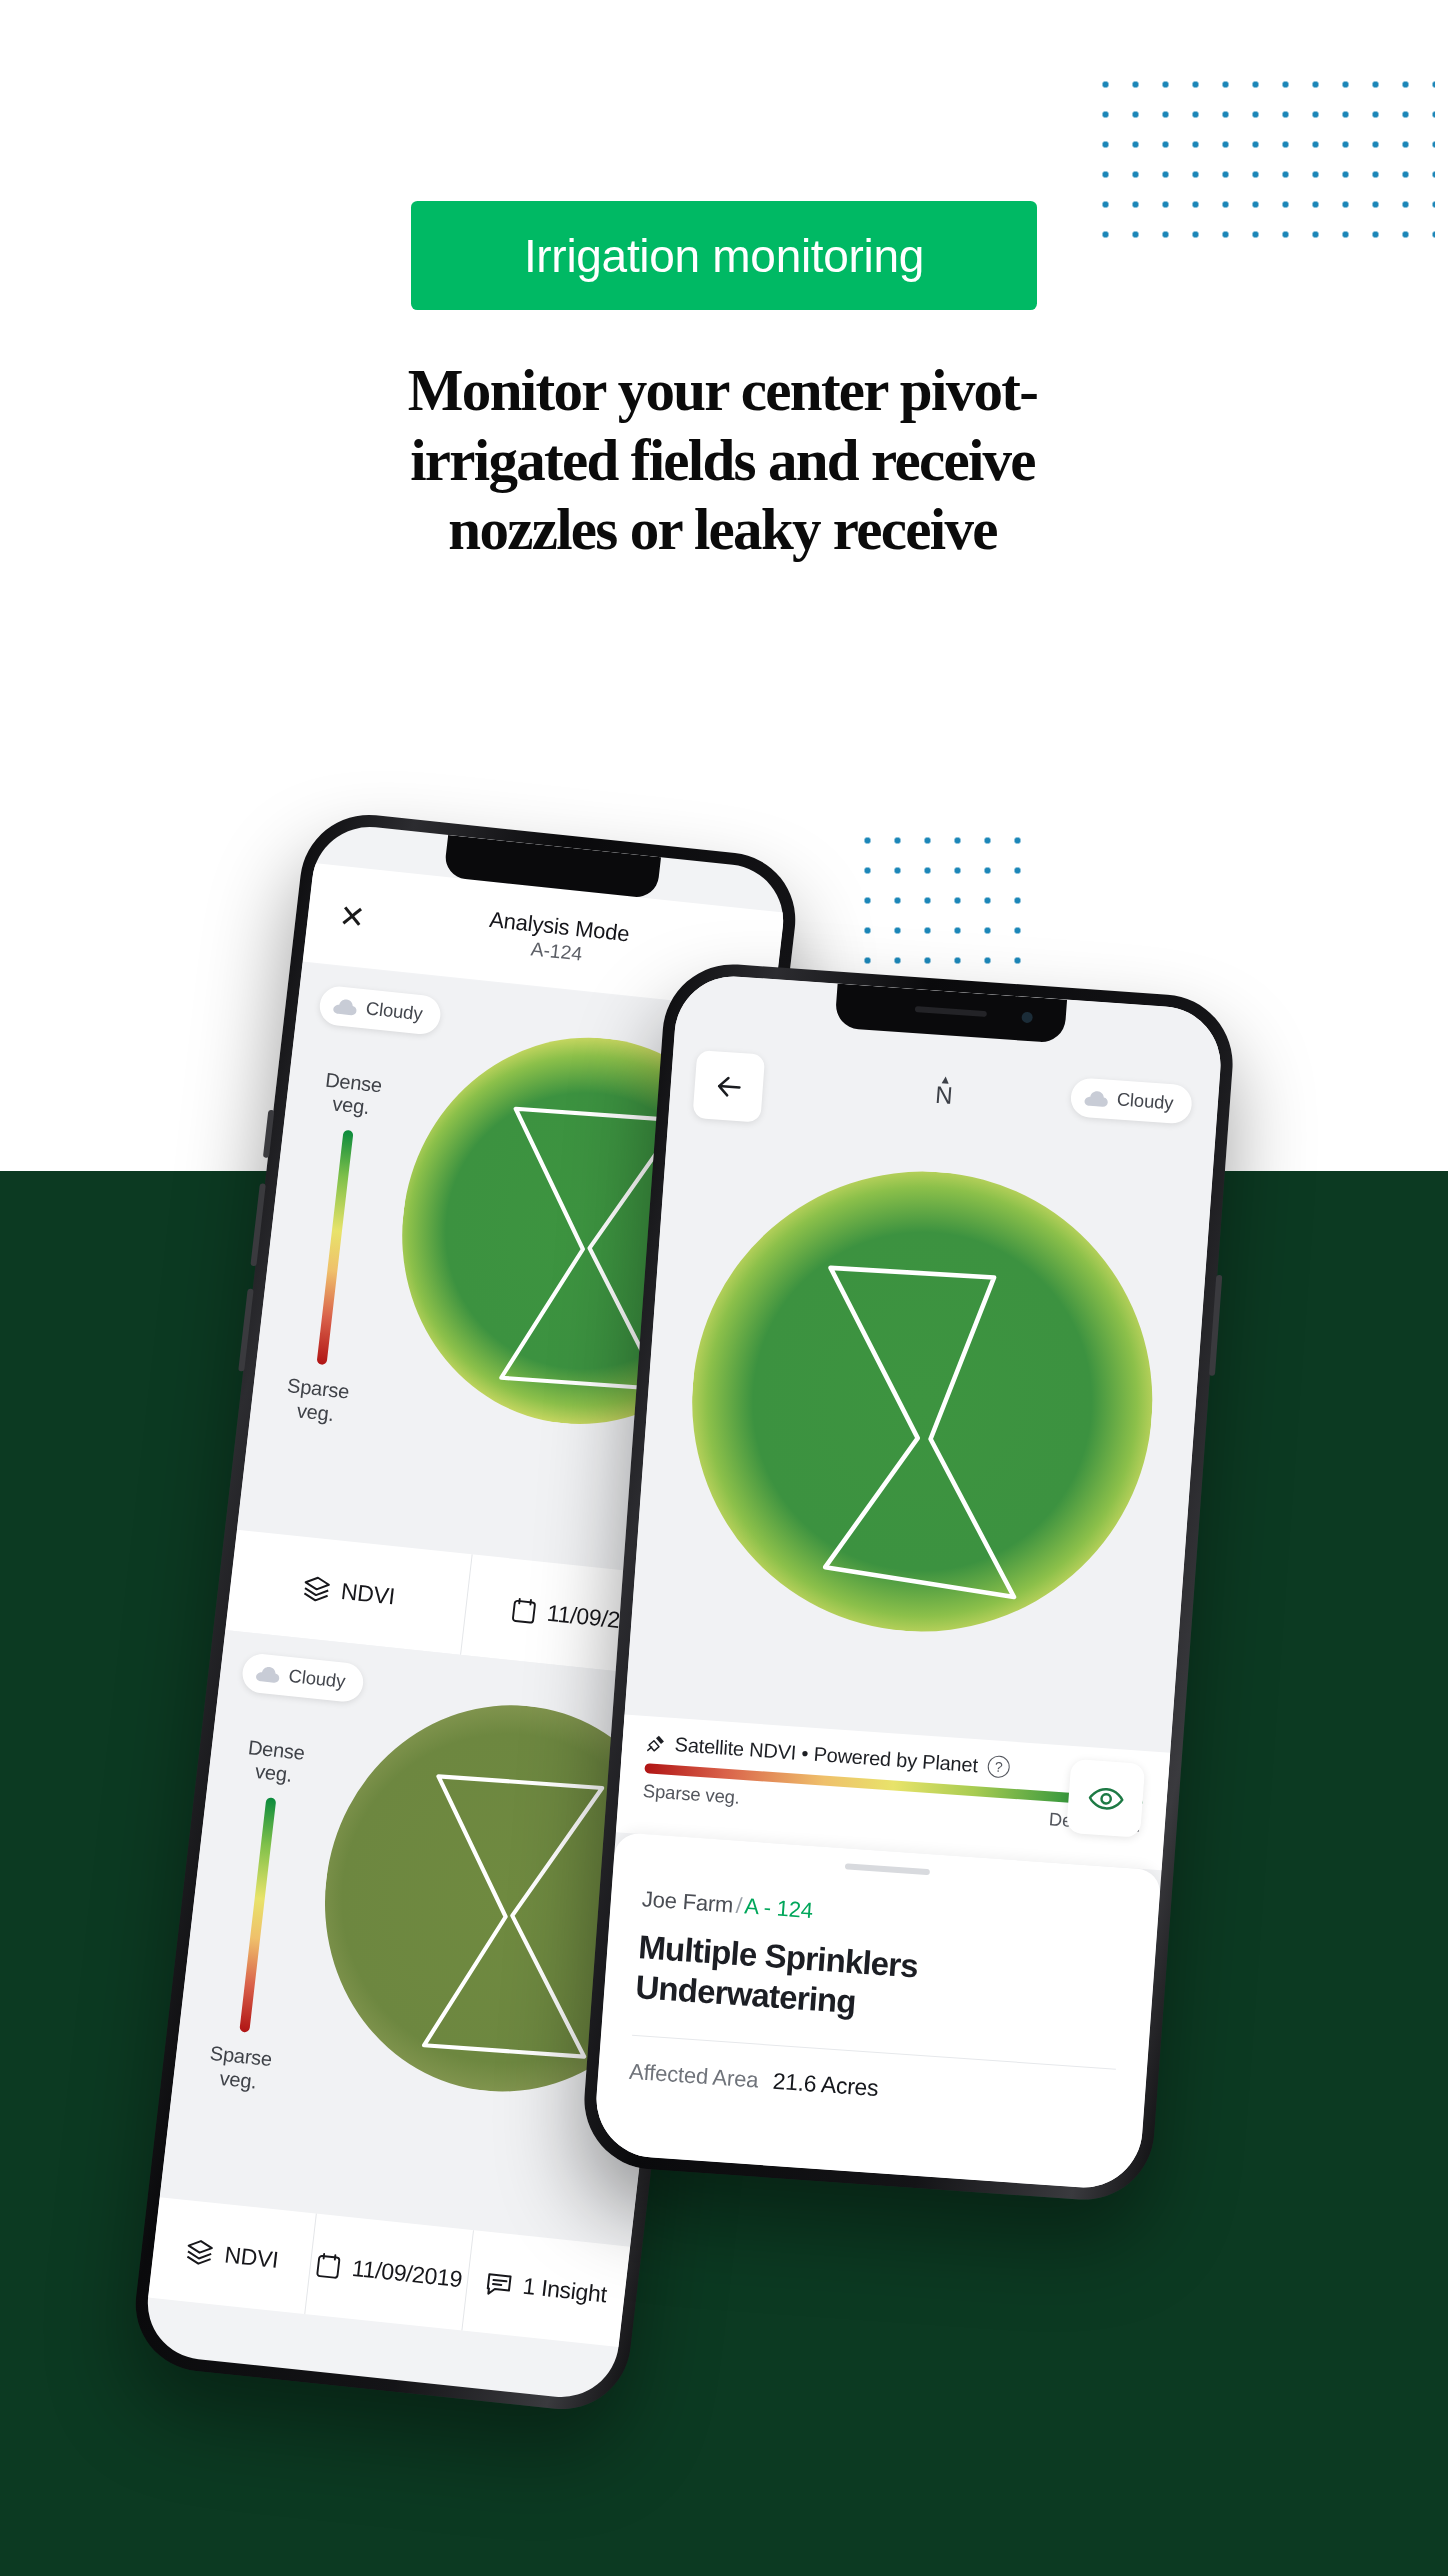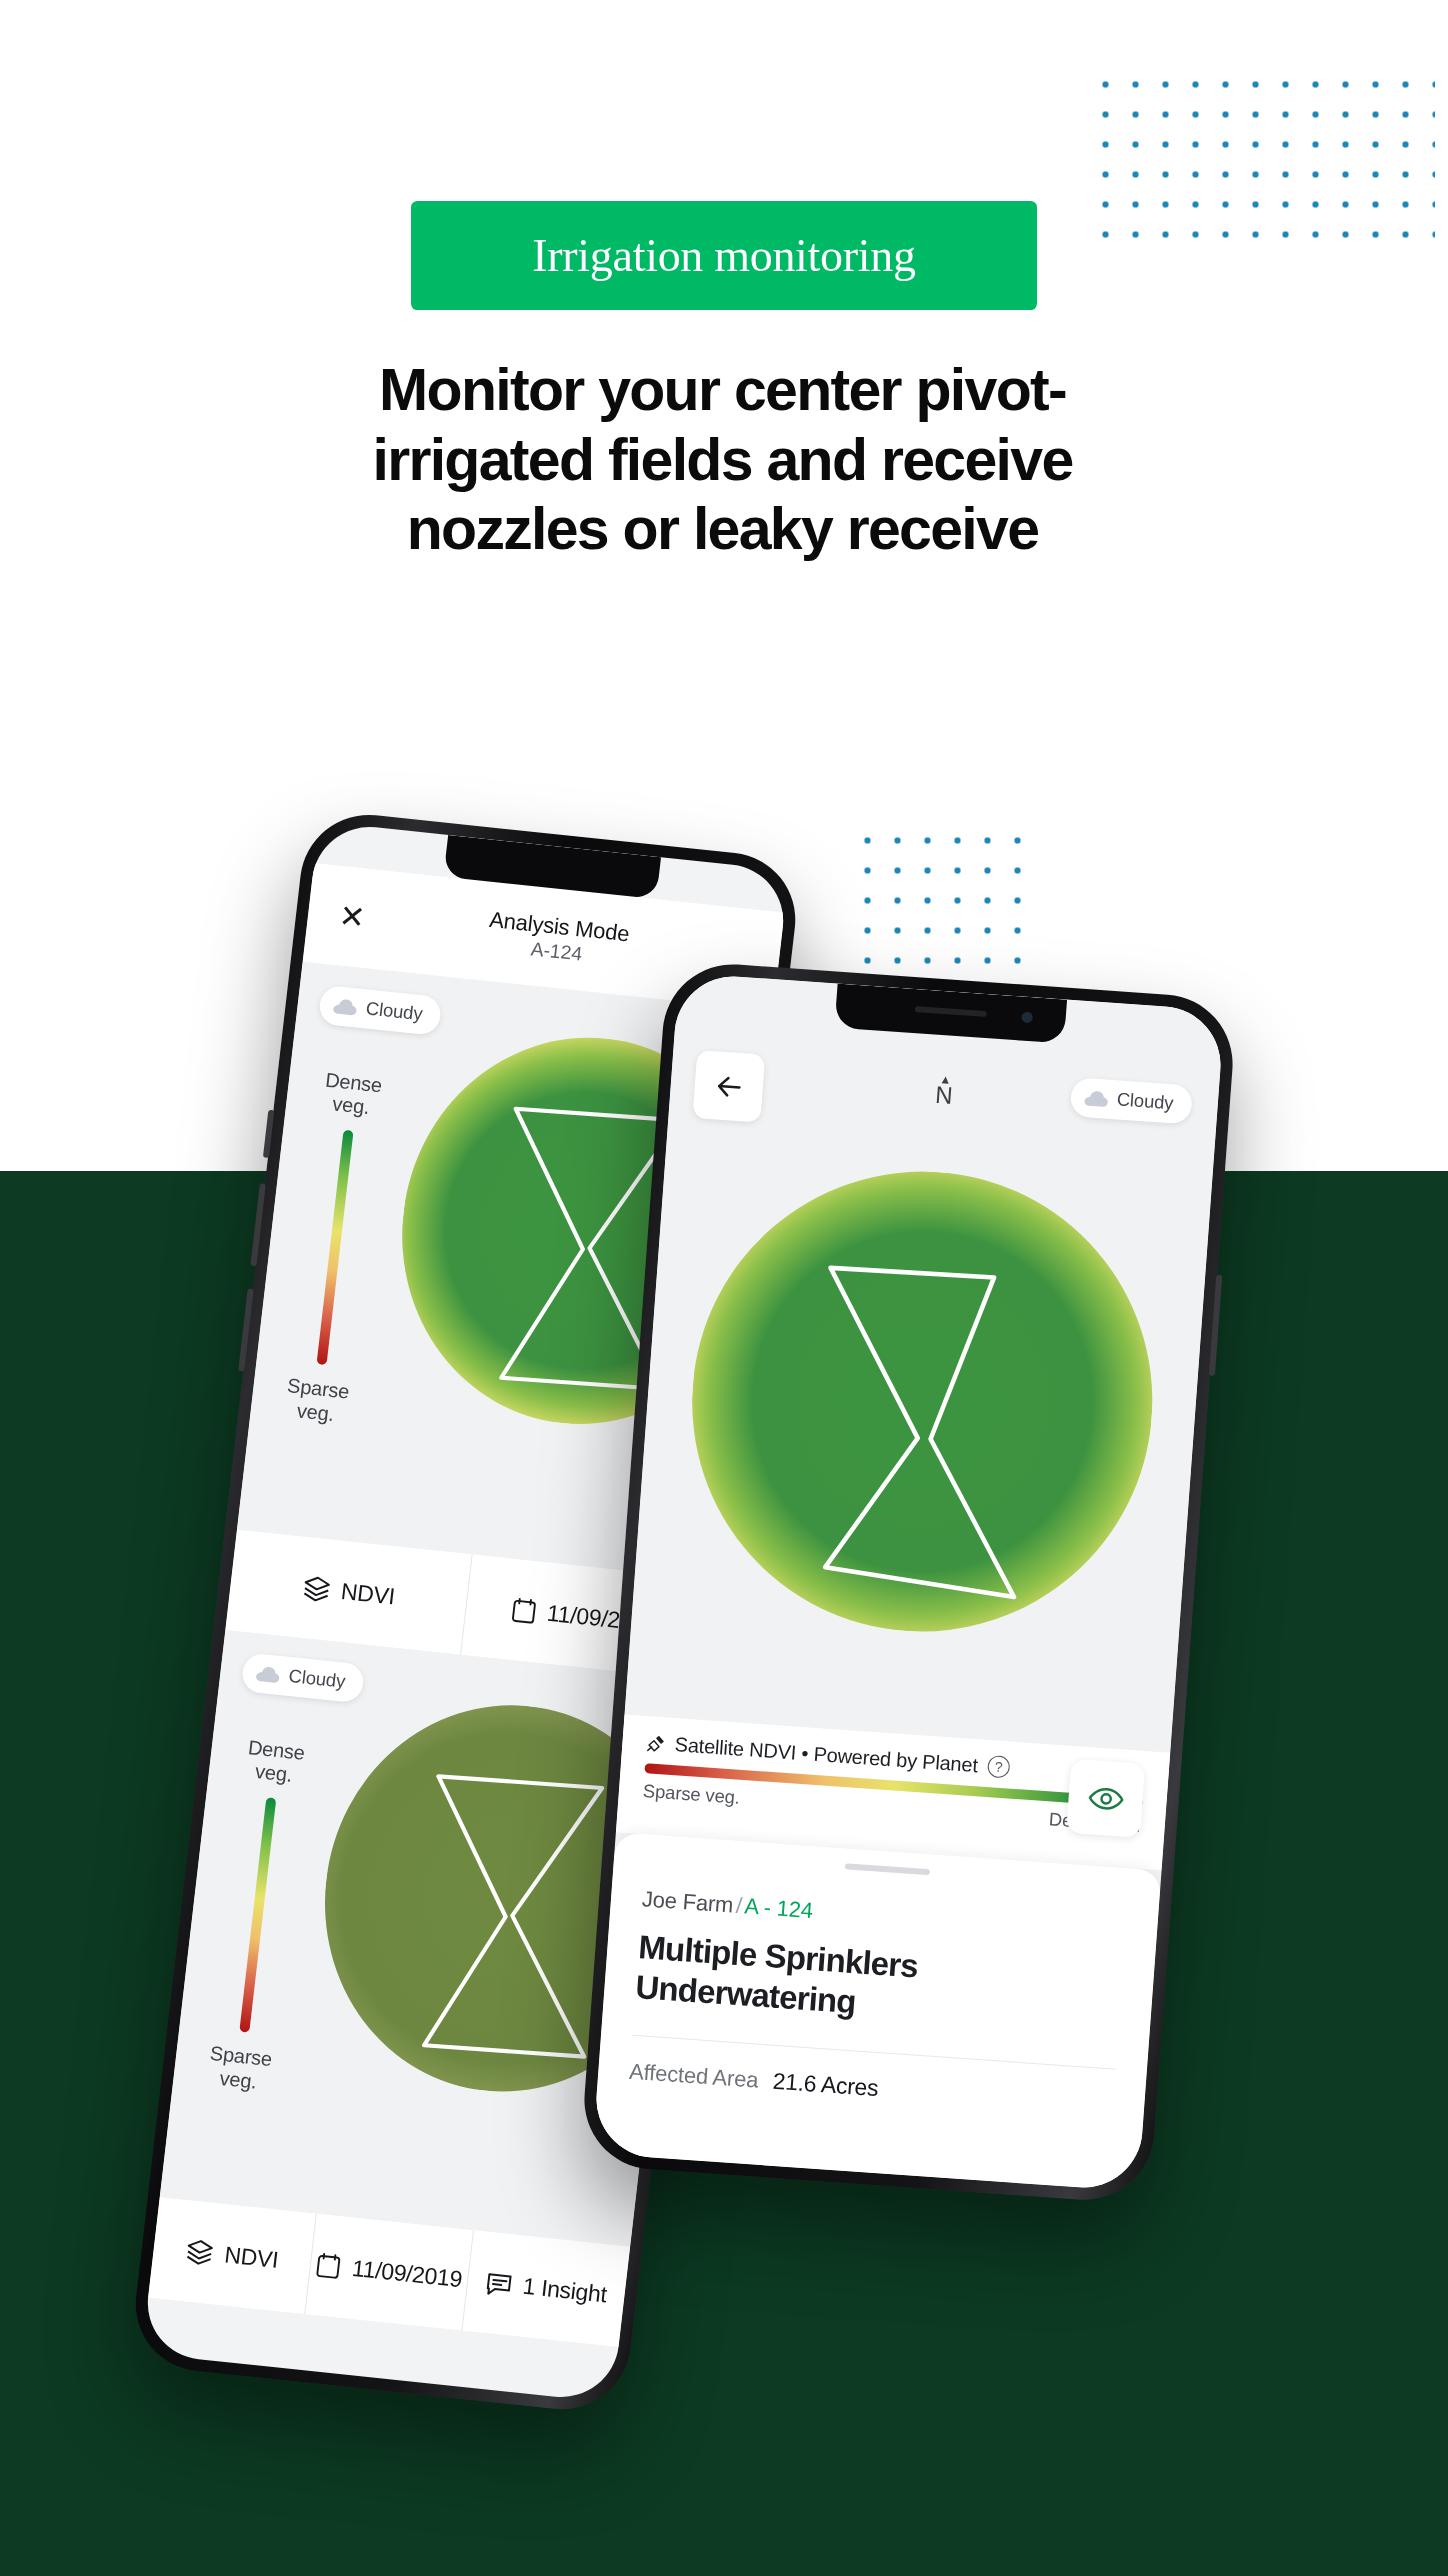--- a/index.html
+++ b/index.html
@@ -33,31 +33,30 @@
   
   #badge {
     position:absolute; left:411px; top:201px;
     width:626px; height:109px;
     background:#00B964; border-radius:6.4px;
     display:flex; align-items:center; justify-content:center;
   }
   #badge-label {
     color:#ffffff; font-size:46px; font-weight:400; letter-spacing:-0.3px;
     white-space:nowrap;
-    font-family:Liberation Serif, serif;
   }
 
   #headline {
     position:absolute; left:147px; top:356px; width:1151px;
     text-align:center;
     color:#0B0B0B;
     font-size:59px; font-weight:700; line-height:1.18;
     letter-spacing:-1.7px;
   }
-  #headline .hl-line { display:block; }
+  #headline .hl-line { display:block;font-family:Liberation Serif, serif; }
 
   
   .phone {
     position:absolute;
     background:linear-gradient(100deg,#0c0c0e 0%,#2c2c30 14%,#0a0a0c 34%,#141417 70%,#3a3a3e 90%,#101012 100%);
     box-shadow:0 44px 83px rgba(0,0,0,0.38);
   }
   .phone-screen {
     position:absolute; overflow:hidden; background:#F2F3F5;
   }

